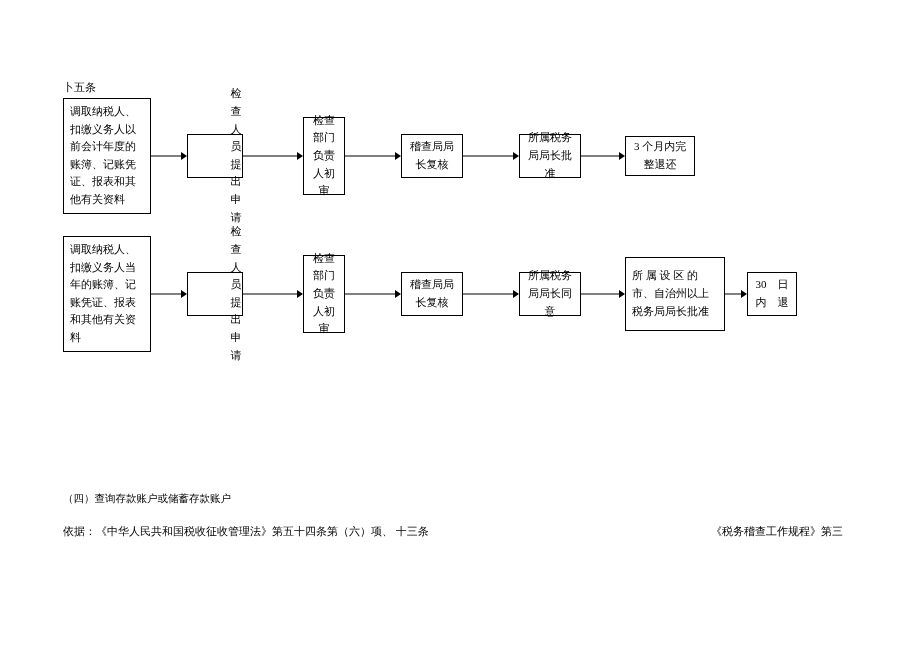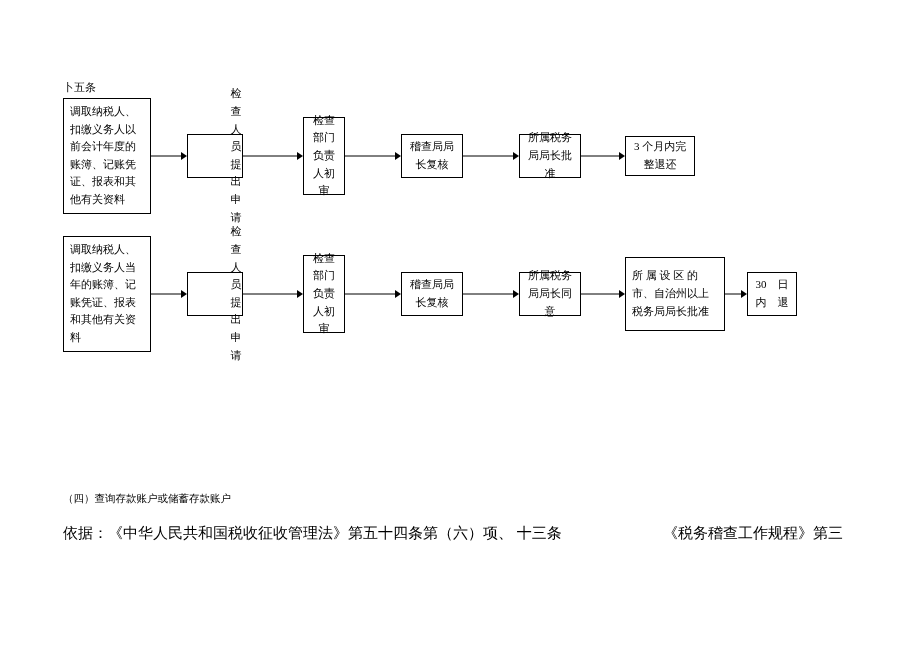--- a/index.html
+++ b/index.html
@@ -49,21 +49,21 @@
       position: absolute;
       top: 492px;
       left: 63px;
       right: 53px;
     }
     .footer .f1 {
       font-size: 10.5px;
       margin-bottom: 18px;
     }
     .footer .f2 {
-      font-size: 15px;
+      font-size: 11px;
       display: flex;
       justify-content: space-between;
       width: 780px;
     }
     .box1 { width: 88px; }
     .box-mid { width: 56px; padding-left: 48px; }
     .box-narrow { width: 42px; text-align: center; }
     .box-small { width: 62px; }
     .box-last { width: 70px; text-align: center; }
     .box-last2 { width: 50px; text-align: center; }

